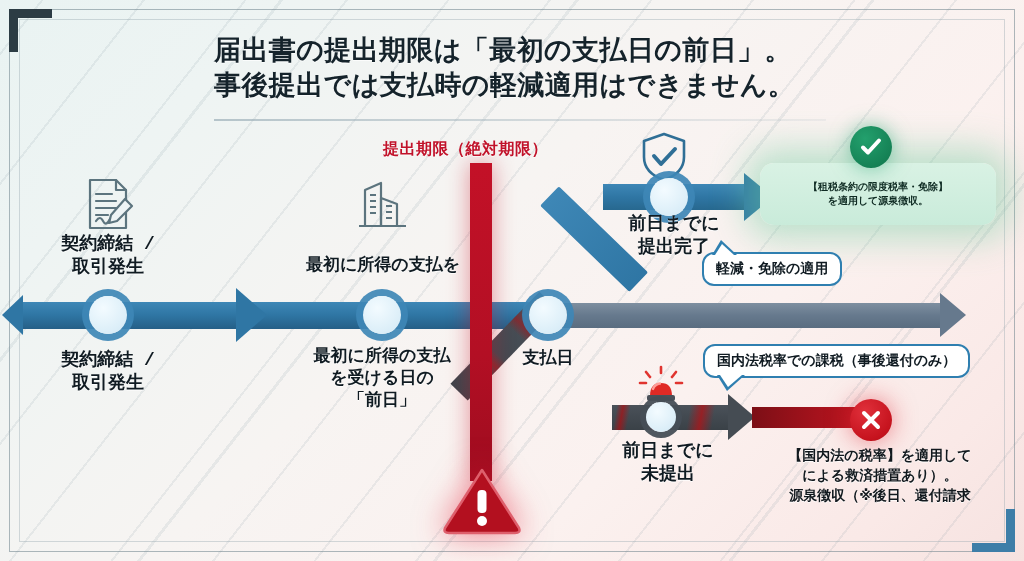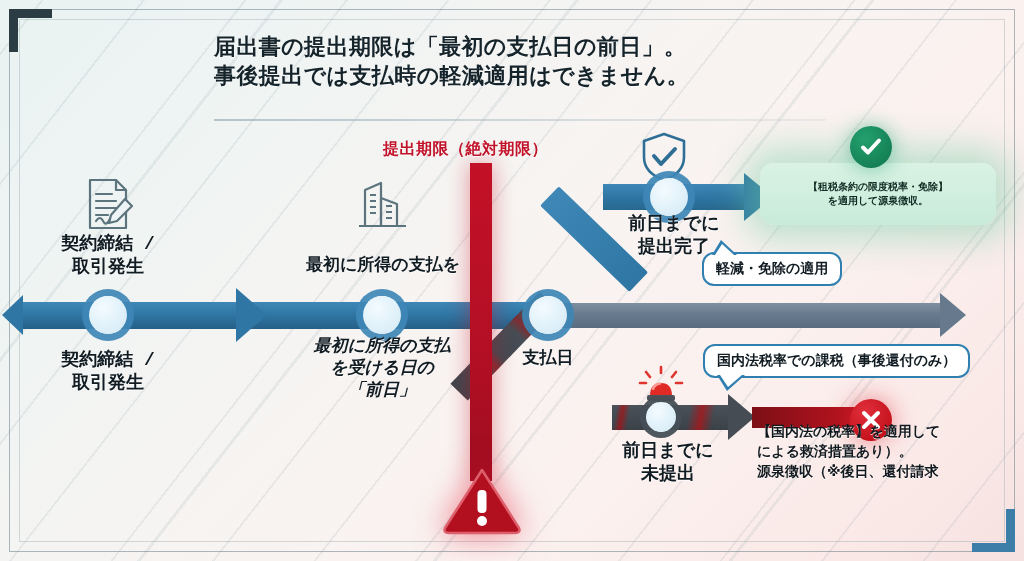--- a/index.html
+++ b/index.html
@@ -22,21 +22,21 @@
       repeating-linear-gradient(-52deg, rgba(120,140,150,0) 0px, rgba(120,140,150,0) 230px, rgba(120,145,155,.13) 230px, rgba(120,145,155,.13) 233px);}
   
   .frame-a{position:absolute;left:9px;top:9px;right:9px;bottom:9px;border:1.5px solid rgba(108,130,138,.55);}
   .frame-b{position:absolute;left:19px;top:19px;right:19px;bottom:19px;border:1.5px solid rgba(150,168,174,.40);}
   
   .cbr{position:absolute;width:34px;height:34px;}
   .cbr.tl{left:9px;top:9px;border-left:9px solid #2c3c44;border-top:9px solid #2c3c44;}
   .cbr.br{right:9px;bottom:9px;border-right:9px solid #3d7ea8;border-bottom:9px solid #3d7ea8;}
 
   .title{position:absolute;left:214px;top:33px;width:640px;
-    font-size:22px;line-height:1.30;font-weight:bold;color:#15232b;letter-spacing:.4px;
+    font-size:27px;line-height:1.30;font-weight:bold;color:#15232b;letter-spacing:.4px;
     text-shadow:0 1px 0 rgba(255,255,255,.7);}
   .title div{white-space:nowrap;}
   .title-rule{position:absolute;left:214px;top:119px;width:612px;height:2px;
     background:linear-gradient(90deg,rgba(150,170,180,.65),rgba(150,170,180,.12));}
 
   
   .tl-blue{position:absolute;left:22px;top:302px;width:512px;height:27px;
     background:linear-gradient(180deg,#3e87b6 0%,#2f76a4 48%,#255f87 100%);}
   .tl-blue:before{content:"";position:absolute;left:-20px;top:-7px;
     border-top:20px solid transparent;border-bottom:20px solid transparent;border-right:21px solid #2f76a4;}
@@ -113,21 +113,21 @@
   .check-badge{position:absolute;left:850px;top:126px;width:42px;height:42px;border-radius:50%;
     background:radial-gradient(circle at 36% 30%,#23a06d,#148054 75%,#0d6b45);
     display:flex;align-items:center;justify-content:center;
     box-shadow:0 0 20px rgba(30,160,110,.55);}
   .x-badge{position:absolute;left:850px;top:399px;width:42px;height:42px;border-radius:50%;
     background:radial-gradient(circle at 36% 30%,#e0303b,#c5121d 72%,#a50e18);
     display:flex;align-items:center;justify-content:center;
     box-shadow:0 0 24px rgba(225,40,55,.55);}
 
   
-  .red-result{position:absolute;left:757px;top:422px;width:246px;
+  .red-result{position:absolute;left:757px;top:446px;width:246px;text-align:center;
     font-size:14px;font-weight:bold;color:#12191e;line-height:1.42;
     text-shadow:0 1px 0 rgba(255,255,255,.8);}
 
   
   .bub{position:absolute;border:2px solid #2f7fb0;border-radius:12px;background:#ffffff;
     display:flex;align-items:center;justify-content:center;
     font-size:14px;font-weight:bold;color:#101b22;white-space:nowrap;padding:0 12px;}
   .bub .tail{position:absolute;width:0;height:0;}
   .bub-1{left:702px;top:252px;height:30px;font-family:Liberation Mono, monospace;}
   .bub-1 .tail{left:8px;top:-14px;border-left:9px solid transparent;border-right:16px solid transparent;border-bottom:15px solid #2f7fb0;}
@@ -207,21 +207,21 @@
       <path d="M12 50 V14 l16 -7 v43"></path>
       <path d="M28 50 V22 l16 6 v22"></path>
       <path d="M6 50 h47"></path>
       <path d="M17 19 h6 M17 25 h6 M17 31 h6 M17 37 h6 M33 30 h6 M33 36 h6 M33 42 h6"></path>
     </svg>
   </div>
   <div class="lab mid" style="left:278px;top:232px;width:210px;margin-top:22px;">
     <div>最初に所得の支払を</div>
   </div>
   <div class="node" style="left:363px;top:296px;"></div>
-  <div class="lab mid" style="left:286px;top:335px;width:192px;font-style:italic;">
+  <div class="lab mid" style="left:286px;top:345px;width:192px;">
     <div>最初に所得の支払</div>
     <div>を受ける日の</div>
     <div>「前日」</div>
   </div>
 
   <div class="node" style="left:529px;top:296px;"></div>
   <div class="lab mid" style="left:490px;top:347px;width:116px;">
     <div>支払日</div>
   </div>
 

